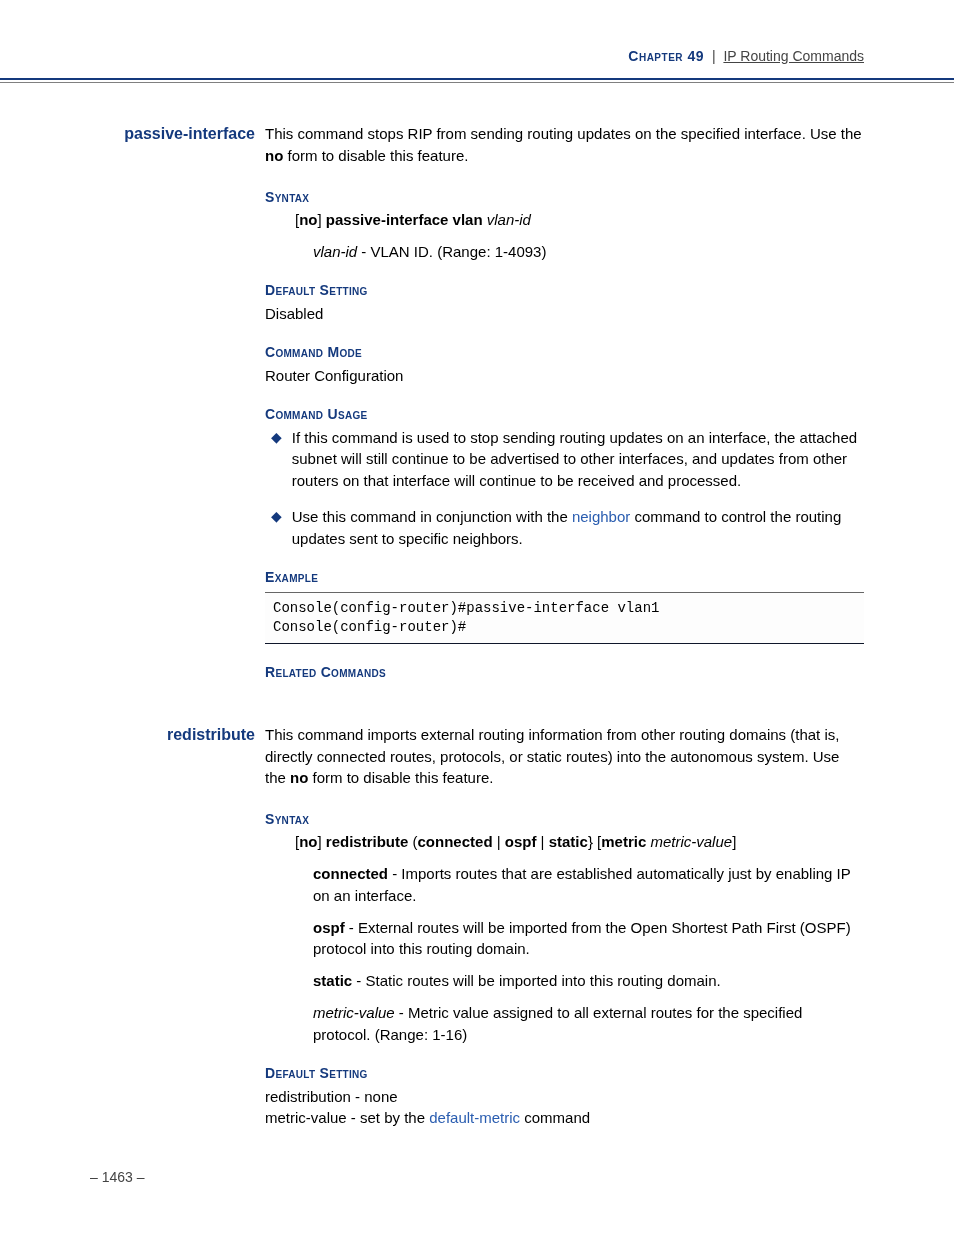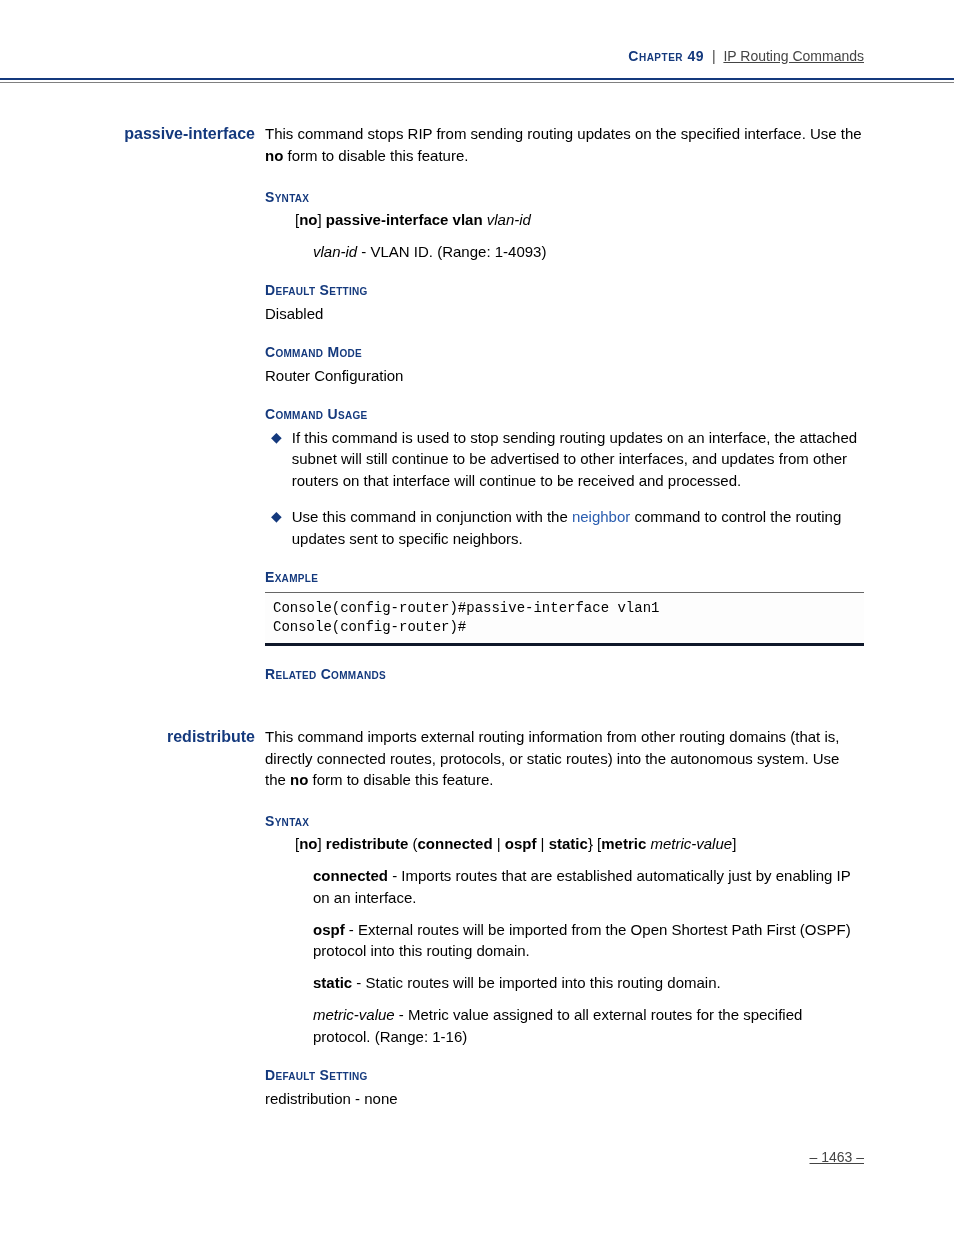--- a/index.html
+++ b/index.html
@@ -82,34 +82,33 @@
     font-size: 14px;
     flex-shrink: 0;
     line-height: 1.5;
   }
   .bullet-text { flex: 1; }
   .link { color: #2a5db0; }
   .code-block {
     margin-top: 4px;
     margin-bottom: 18px;
     border-top: 1px solid #666;
-    border-bottom: 3px solid #0f172a;
+    border-bottom: 1px solid #0f172a;
     padding: 6px 8px;
     font-family: "Courier New", monospace;
     font-size: 14px;
     white-space: pre;
     background: #fdfdfd;
     line-height: 1.35;
     position: relative;
   }
   .footer {
-    text-align: right;
+    text-align: left;
     color: #444;
     font-size: 14px;
-    text-decoration: underline;
   }
 </style>
 </head>
 <body>
 
 <div class="page">
   <div class="header">
     <div class="line1">
       <span class="chapter">Chapter 49</span>
       <span class="sep">|</span>
@@ -182,18 +181,21 @@
         </div>
         <div class="param-line">
           <span class="b">static</span><span> - Static routes will be imported into this routing domain.</span>
         </div>
         <div class="param-line">
           <span class="i">metric-value</span><span> - Metric value assigned to all external routes for the specified protocol. (Range: 1-16)</span>
         </div>
 
         <div class="head-small">Default Setting</div>
         <div>redistribution - none</div>
+        <div>
+          <span>metric-value - set by the </span><span class="link">default-metric</span><span> command</span>
+        </div>
       </div>
     </div>
 
     <div class="footer">–  1463  –</div>
   </div>
 </div>
 
 </body></html>

